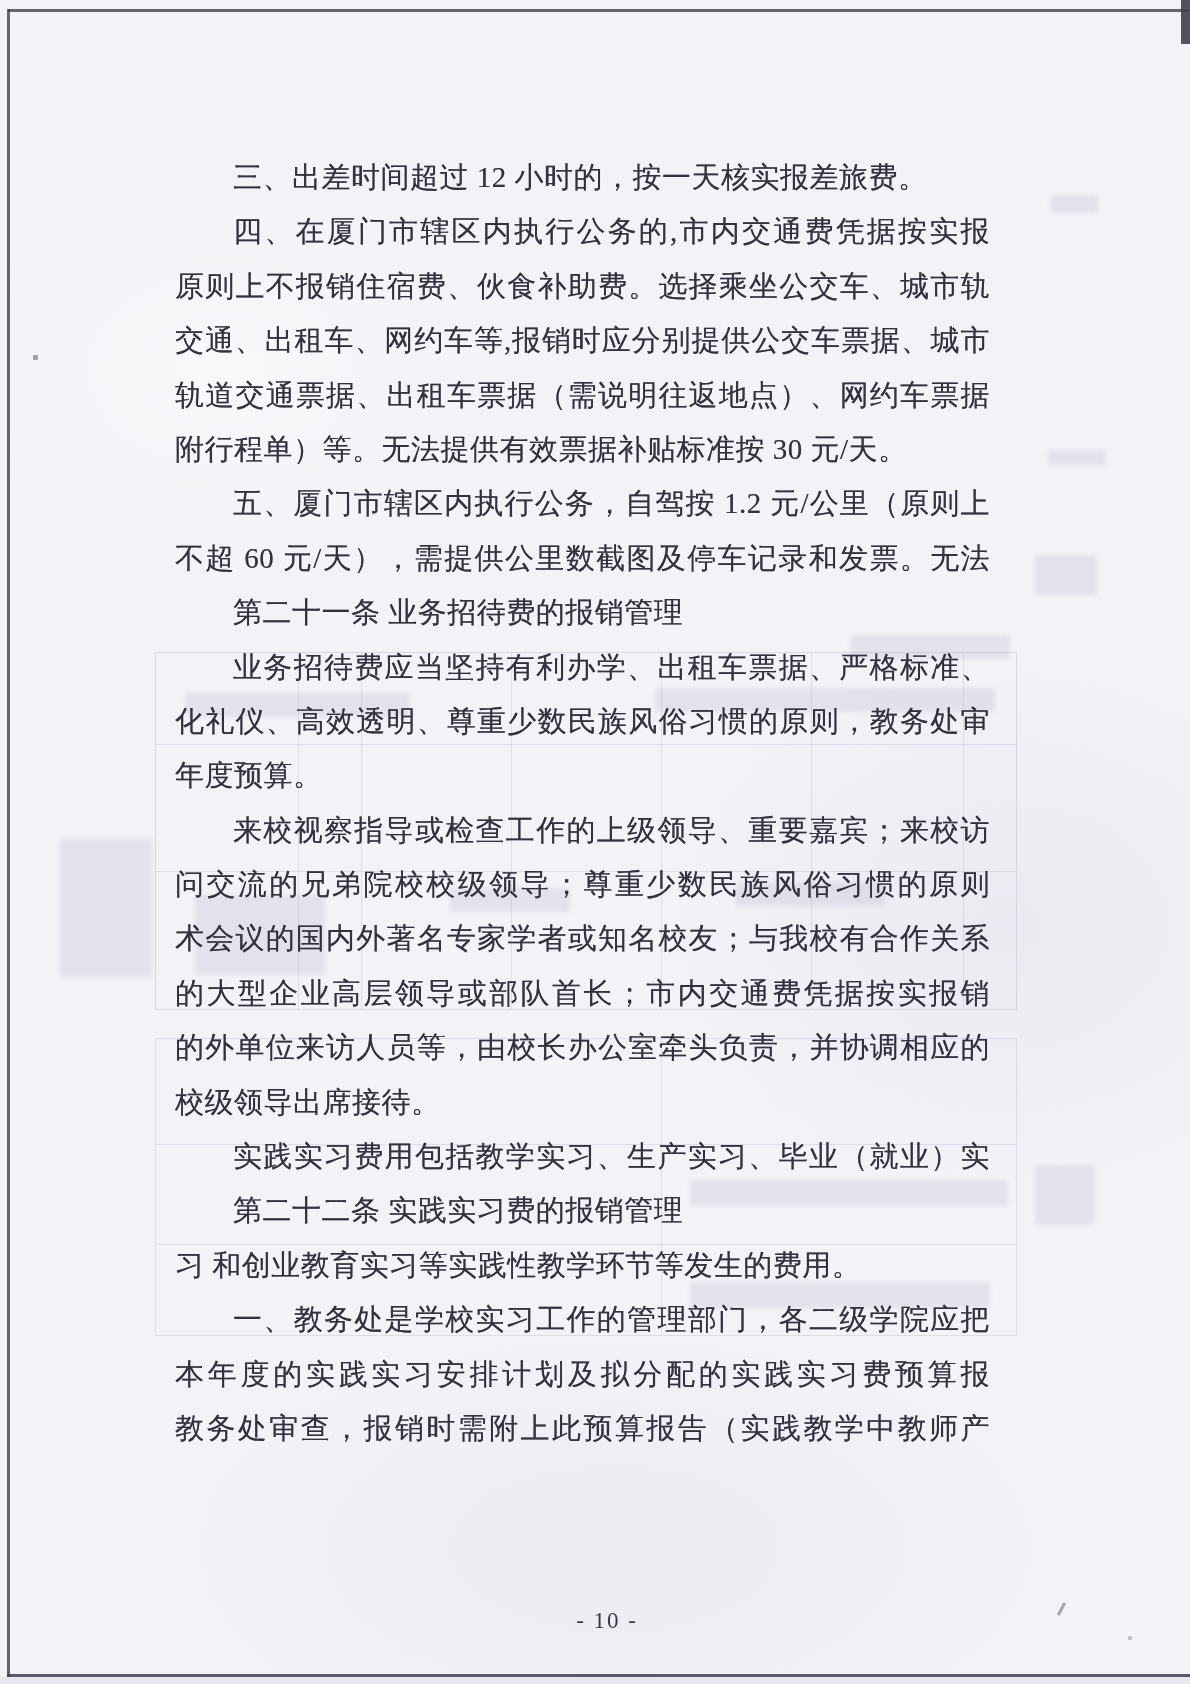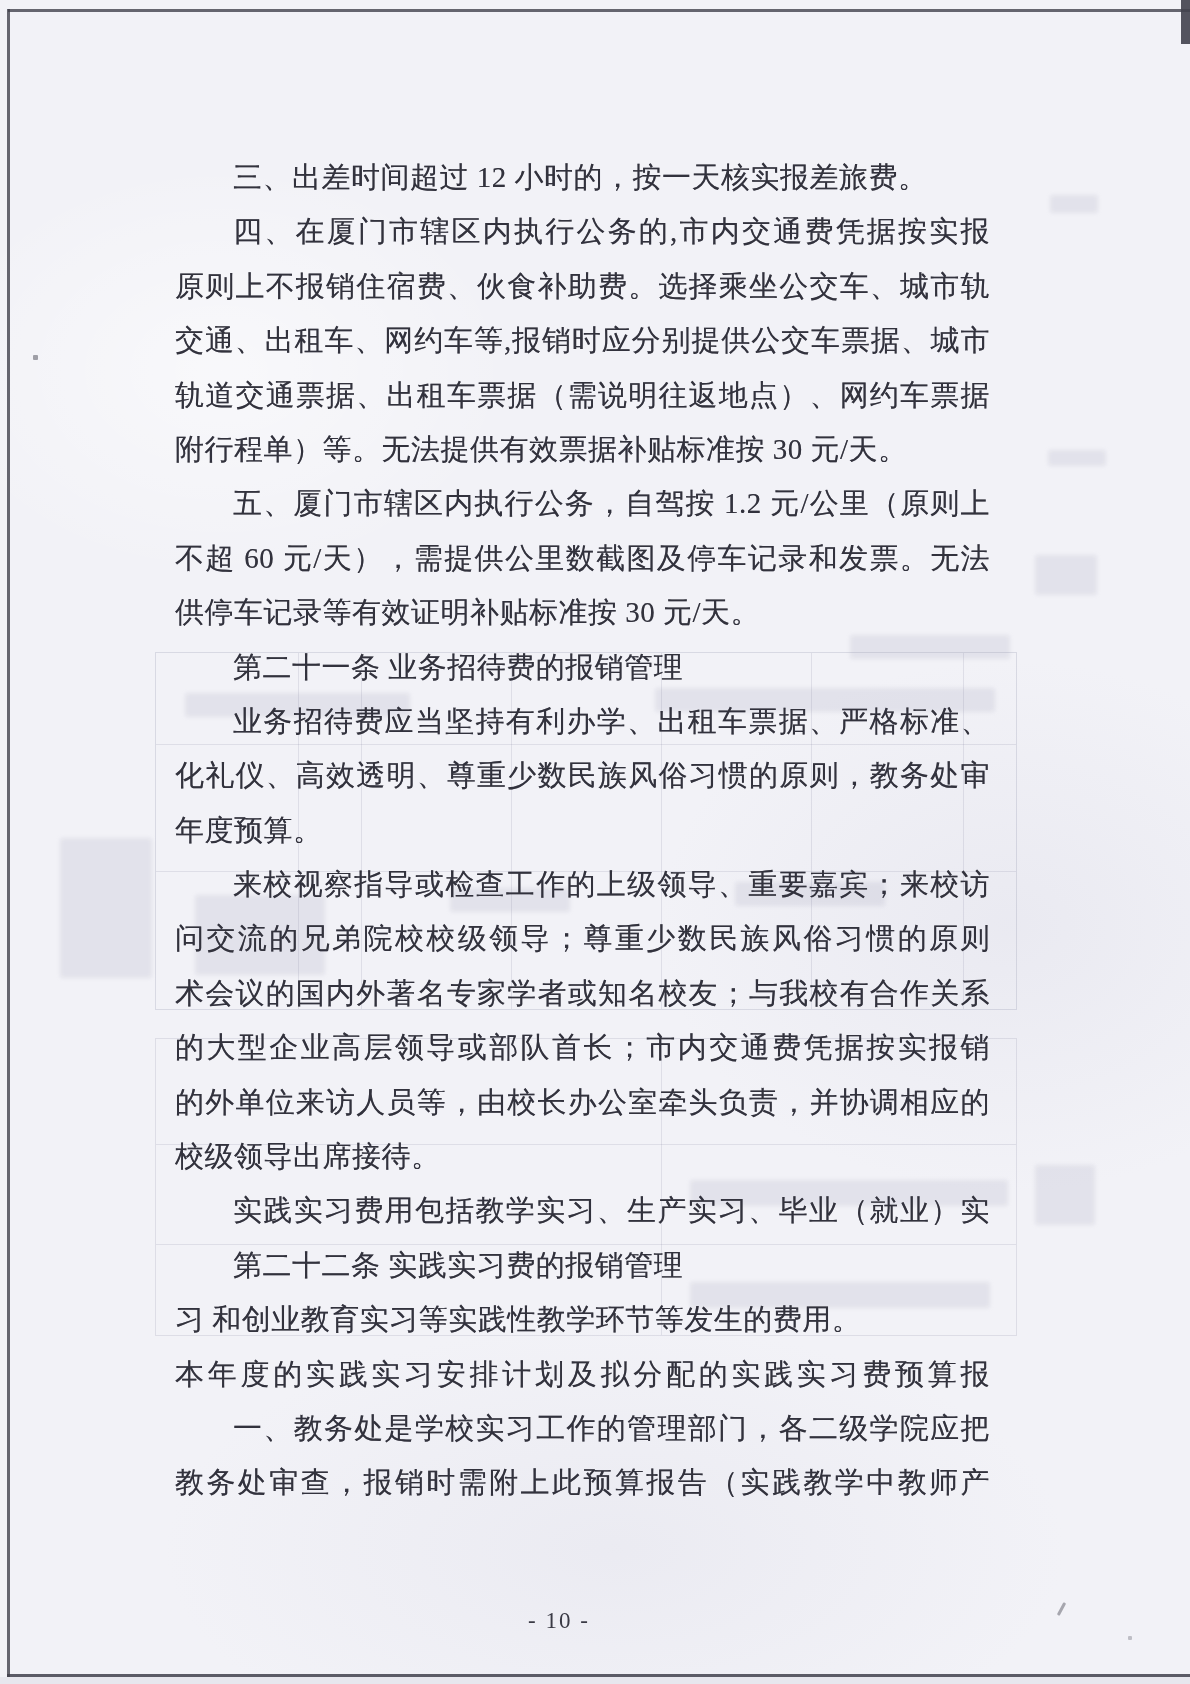--- a/index.html
+++ b/index.html
@@ -52,21 +52,21 @@
     text-align-last: justify;
     text-justify: inter-character;
     overflow: hidden;
     height: 54.4px;
   }
   .footer {
     position: absolute;
     left: 528px;
     top: 1608px;
     width: 110px;
-    text-align: left;
+    text-align: right;
     font-size: 23px;
     letter-spacing: 2px;
     color: #3a3a45;
   }
 
   
   .bleed, .bleed * { pointer-events: none; }
   .bgrid { position: absolute; border: 1px solid rgba(116,118,148,0.20); }
   .bgrid .v { position: absolute; top: 0; bottom: 0; width: 1px; background: rgba(116,118,148,0.16); }
   .bgrid .h { position: absolute; left: 0; right: 0; height: 1px; background: rgba(116,118,148,0.16); }
@@ -119,36 +119,35 @@
 
   <div class="body-text">
     <div class="ln ind">三、出差时间超过 12 小时的，按一天核实报差旅费。</div>
     <div class="ln ind full">四、在厦门市辖区内执行公务的,市内交通费凭据按实报销，</div>
     <div class="ln full">原则上不报销住宿费、伙食补助费。选择乘坐公交车、城市轨道</div>
     <div class="ln full">交通、出租车、网约车等,报销时应分别提供公交车票据、城市</div>
     <div class="ln full">轨道交通票据、出租车票据（需说明往返地点）、网约车票据（需</div>
     <div class="ln">附行程单）等。无法提供有效票据补贴标准按 30 元/天。</div>
     <div class="ln ind full">五、厦门市辖区内执行公务，自驾按 1.2 元/公里（原则上</div>
     <div class="ln full">不超 60 元/天），需提供公里数截图及停车记录和发票。无法提</div>
-    <div class="ln">供停车记录等有效证明补贴标准按 30 元/天。</div>
     <div class="ln ind">第二十一条 业务招待费的报销管理</div>
     <div class="ln ind full">业务招待费应当坚持有利办学、出租车票据、严格标准、简</div>
     <div class="ln full">化礼仪、高效透明、尊重少数民族风俗习惯的原则，教务处审查</div>
     <div class="ln">年度预算。</div>
     <div class="ln ind full">来校视察指导或检查工作的上级领导、重要嘉宾；来校访</div>
     <div class="ln full">问交流的兄弟院校校级领导；尊重少数民族风俗习惯的原则</div>
     <div class="ln full">术会议的国内外著名专家学者或知名校友；与我校有合作关系</div>
     <div class="ln full">的大型企业高层领导或部队首长；市内交通费凭据按实报销</div>
     <div class="ln full">的外单位来访人员等，由校长办公室牵头负责，并协调相应的</div>
     <div class="ln">校级领导出席接待。</div>
     <div class="ln ind full">实践实习费用包括教学实习、生产实习、毕业（就业）实</div>
     <div class="ln ind">第二十二条 实践实习费的报销管理</div>
     <div class="ln">习 和创业教育实习等实践性教学环节等发生的费用。</div>
+    <div class="ln ind full">一、教务处是学校实习工作的管理部门，各二级学院应把</div>
     <div class="ln full">本年度的实践实习安排计划及拟分配的实践实习费预算报</div>
-    <div class="ln ind full">一、教务处是学校实习工作的管理部门，各二级学院应把</div>
     <div class="ln full">教务处审查，报销时需附上此预算报告（实践教学中教师产</div>
   </div>
 
   <div class="footer">- 10 -</div>
 
   <div class="speck" style="left:33px; top:355px; width:5px; height:5px; opacity:.5;"></div>
   <div class="speck" style="left:1060px; top:1602px; width:3px; height:14px; opacity:.45; transform:rotate(28deg);"></div>
   <div class="speck" style="left:1128px; top:1636px; width:4px; height:4px; opacity:.3;"></div>
 
   <div class="edge edge-top"></div>

